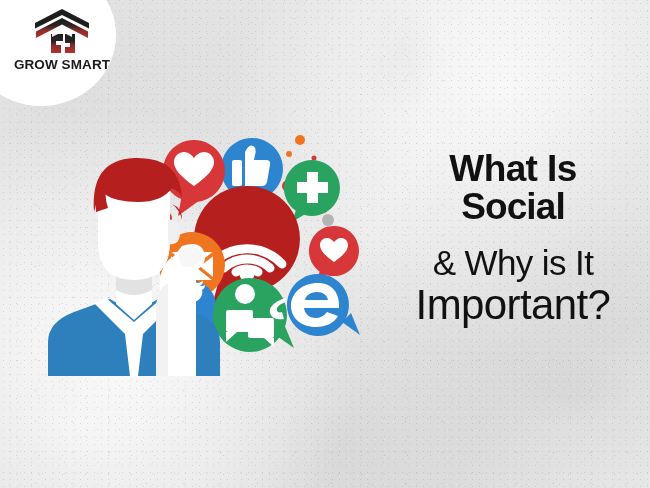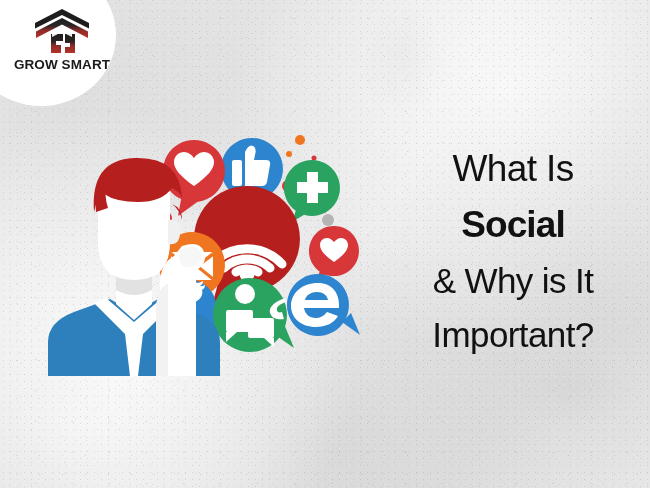--- a/index.html
+++ b/index.html
@@ -70,25 +70,25 @@
   #art svg{display:block;width:330px;height:250px;overflow:visible;}
   
   #headline{
     position:absolute;left:395px;top:150px;width:236px;
     text-align:center;color:#111111;
     font-family:"Liberation Sans", sans-serif;
   }
   .hl{display:block;line-height:1.03;letter-spacing:-0.6px;white-space:nowrap;}
   .hl-light{font-weight:300;font-size:37px;}
   .hl-bold{font-weight:700;font-size:37px;letter-spacing:-0.9px;}
-  .hl-1{font-size:37px;margin-bottom:18px;}
+  .hl-1{font-size:37px;margin-bottom:0;font-weight:bold;}
   .hl-2{margin-bottom:19px;}
   .hl-3{margin-bottom:3px;}
-  .hl-4{font-size:35px;margin-bottom:18px;}
-  .hl-5{font-size:35px;}
+  .hl-4{font-size:35px;margin-bottom:2px;}
+  .hl-5{font-size:42px;}
 </style>
 </head>
 <body>
 
 <div id="canvas">
 
   <div class="tex tex-base"></div>
   <div class="tex tex-mottle"></div>
   <div class="tex tex-speck"></div>
   <div class="tex tex-speck2"></div>

